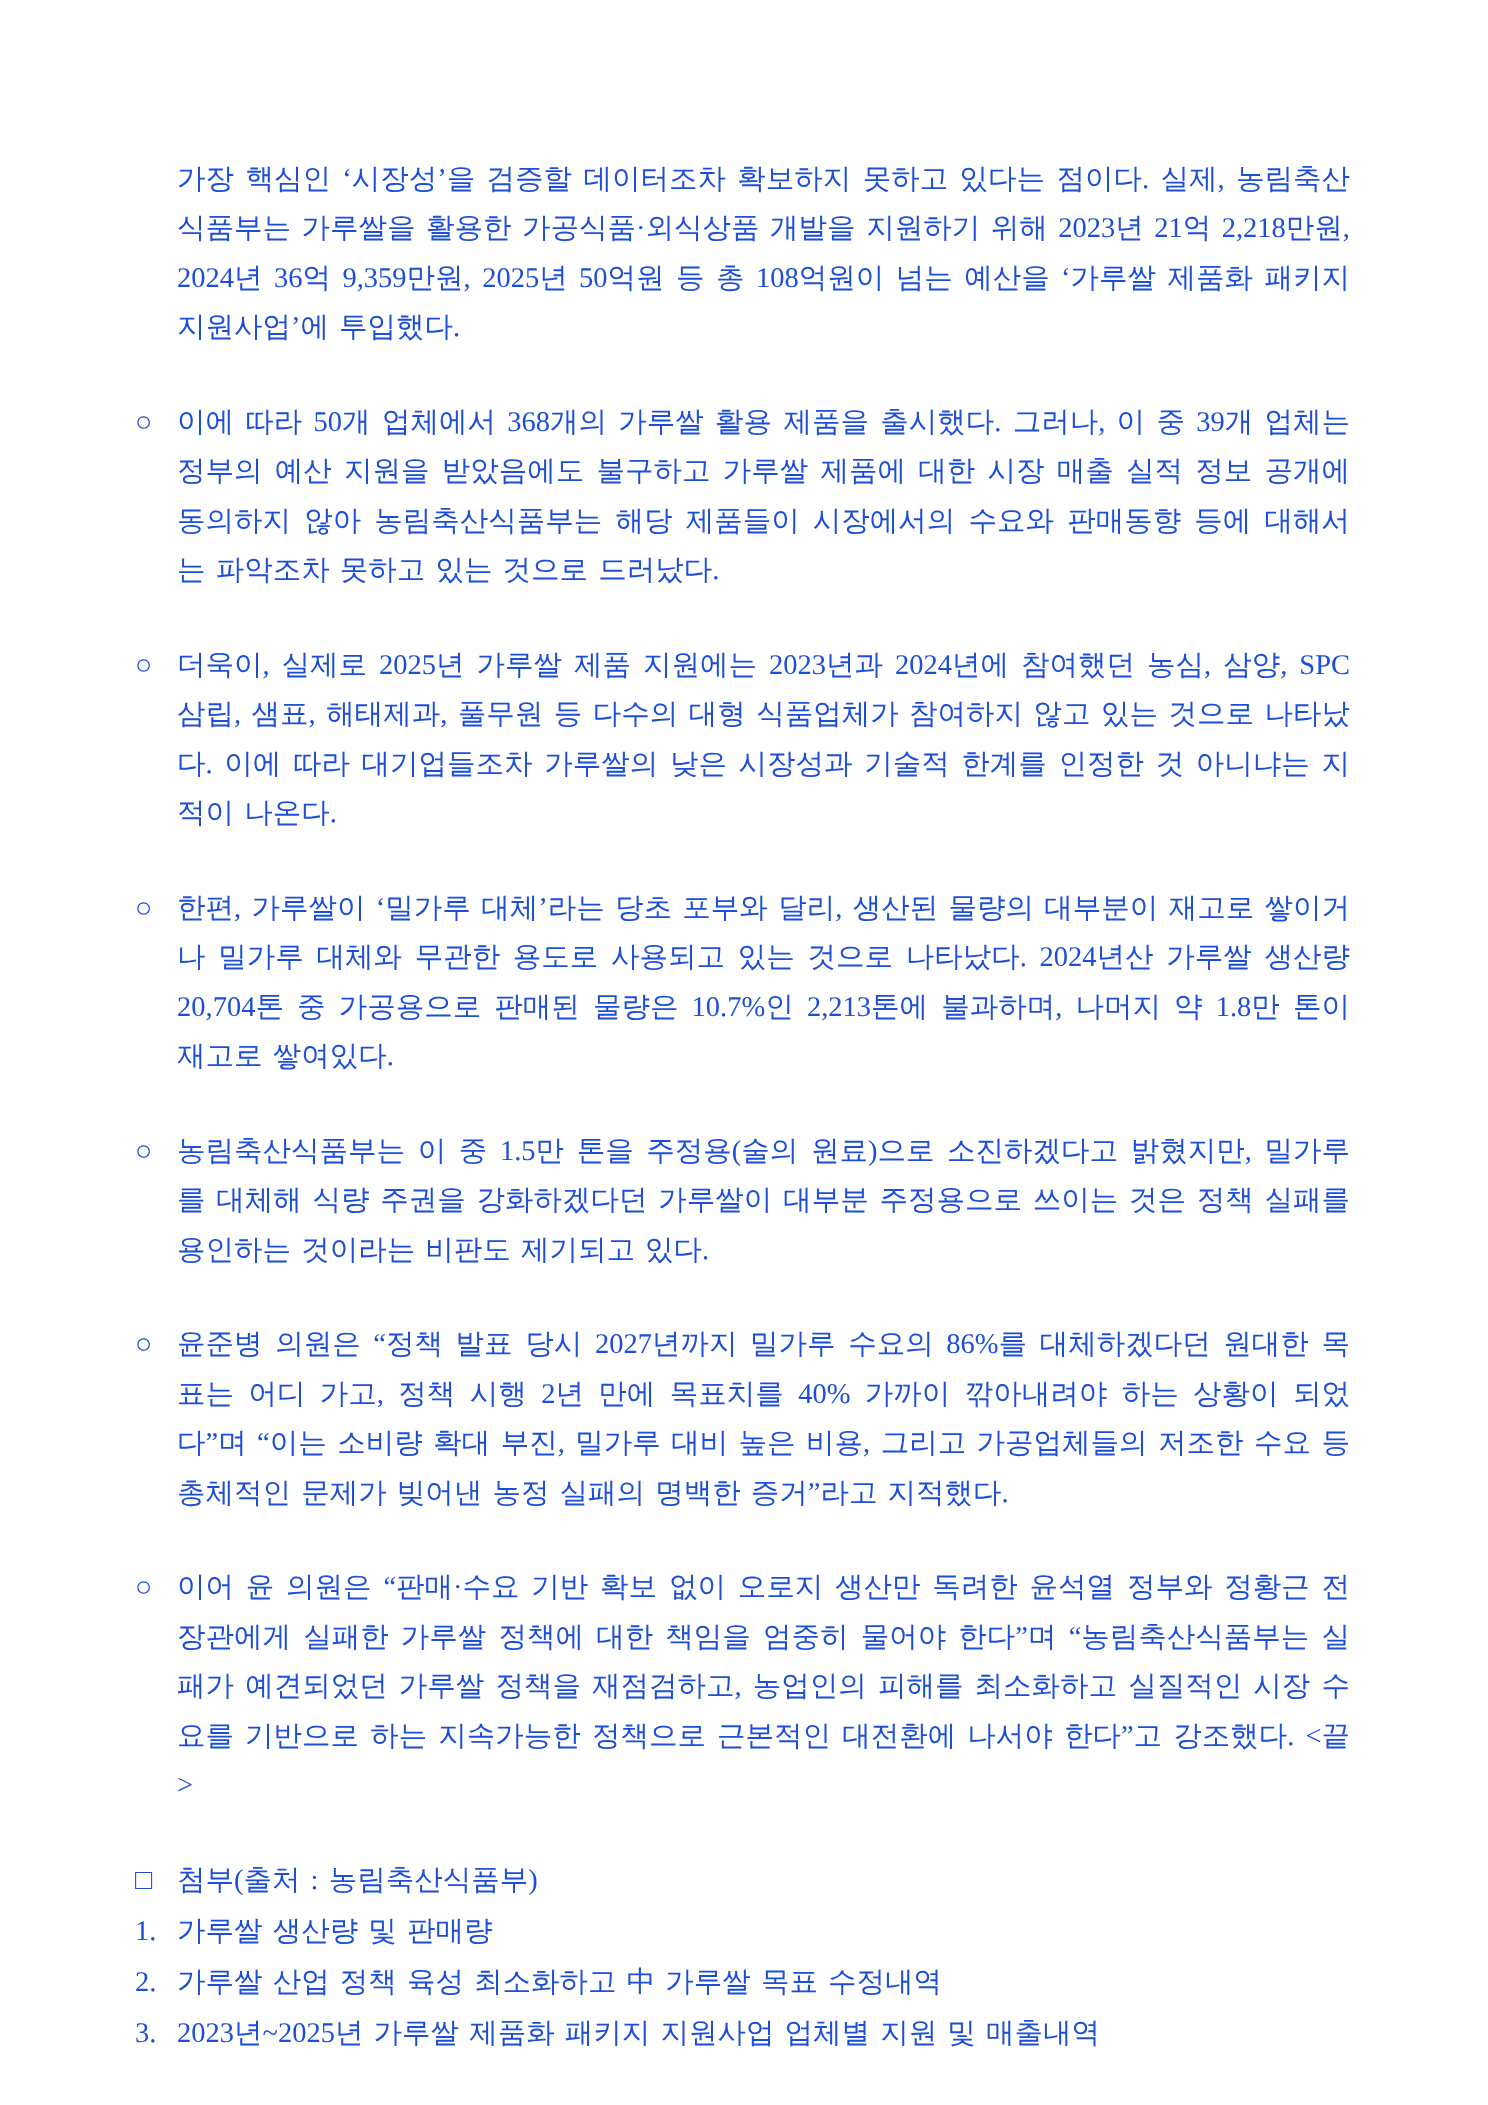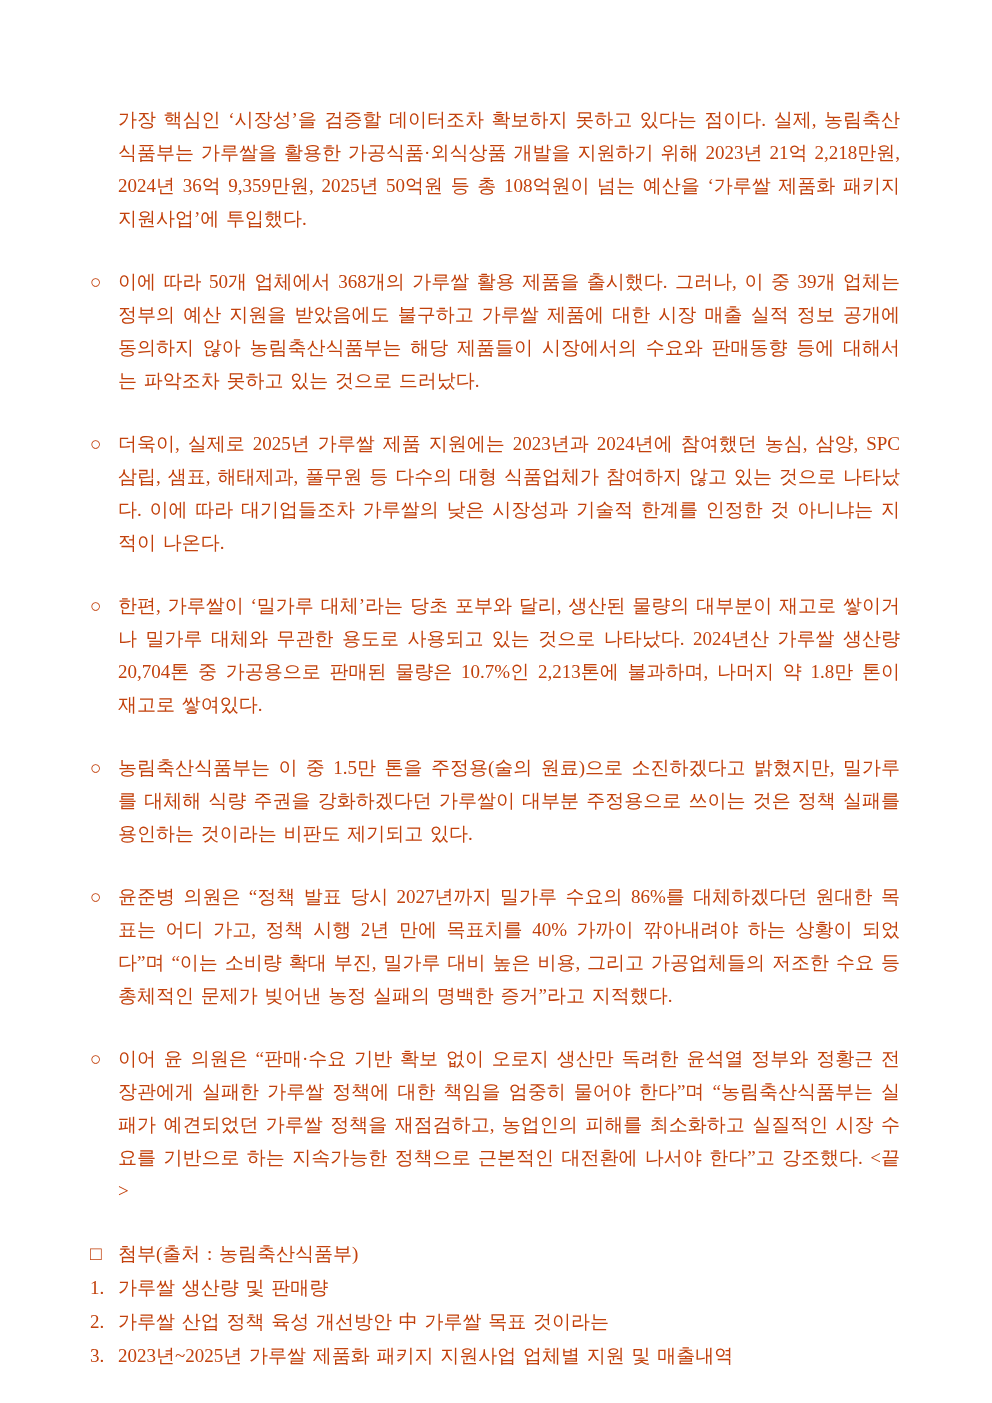--- a/index.html
+++ b/index.html
@@ -7,21 +7,21 @@
     padding: 0;
     background: #ffffff;
   }
   .page {
     position: relative;
     width: 992px;
     height: 1403px;
     box-sizing: border-box;
     padding: 103px 92px 40px 90px;
     background: #ffffff;
-    color: #c2410c;
+    color: #1d4ed8;
     font-family: "Liberation Serif", "DejaVu Serif", serif;
     font-size: 19px;
     line-height: 33px;
     overflow: hidden;
   }
   .para {
     margin: 0 0 30px 0;
     text-align: justify;
     word-spacing: 2px;
   }
@@ -69,18 +69,18 @@
 
   <p class="para hang"><span class="marker">○</span><span>윤준병 의원은 “정책 발표 당시 2027년까지 밀가루 수요의 86%를 대체하겠다던 원대한 목표는 어디 가고, 정책 시행 2년 만에 목표치를 40% 가까이 깎아내려야 하는 상황이 되었다”며 “이는 소비량 확대 부진, 밀가루 대비 높은 비용, 그리고 가공업체들의 저조한 수요 등 총체적인 문제가 빚어낸 농정 실패의 명백한 증거”라고 지적했다.</span></p>
 
   <p class="para hang"><span class="marker">○</span><span>이어 윤 의원은 “판매·수요 기반 확보 없이 오로지 생산만 독려한 윤석열 정부와 정황근 전 장관에게 실패한 가루쌀 정책에 대한 책임을 엄중히 물어야 한다”며 “농림축산식품부는 실패가 예견되었던 가루쌀 정책을 재점검하고, 농업인의 피해를 최소화하고 실질적인 시장 수요를 기반으로 하는 지속가능한 정책으로 근본적인 대전환에 나서야 한다”고 강조했다. &lt;끝&gt;</span></p>
 
   <section class="attachment">
     <p class="attach-line"><span class="marker">□</span><span>첨부(출처 : 농림축산식품부)</span></p>
 
     <p class="attach-line"><span class="marker">1.</span><span>가루쌀 생산량 및 판매량</span></p>
 
-    <p class="attach-line"><span class="marker">2.</span><span>가루쌀 산업 정책 육성 개선방안 中 가루쌀 목표 것이라는</span></p>
+    <p class="attach-line"><span class="marker">2.</span><span>가루쌀 산업 정책 육성 최소화하고 中 가루쌀 목표 수정내역</span></p>
 
     <p class="attach-line"><span class="marker">3.</span><span>2023년~2025년 가루쌀 제품화 패키지 지원사업 업체별 지원 및 매출내역</span></p>
   </section>
 
 </main>
 
 </body></html>

